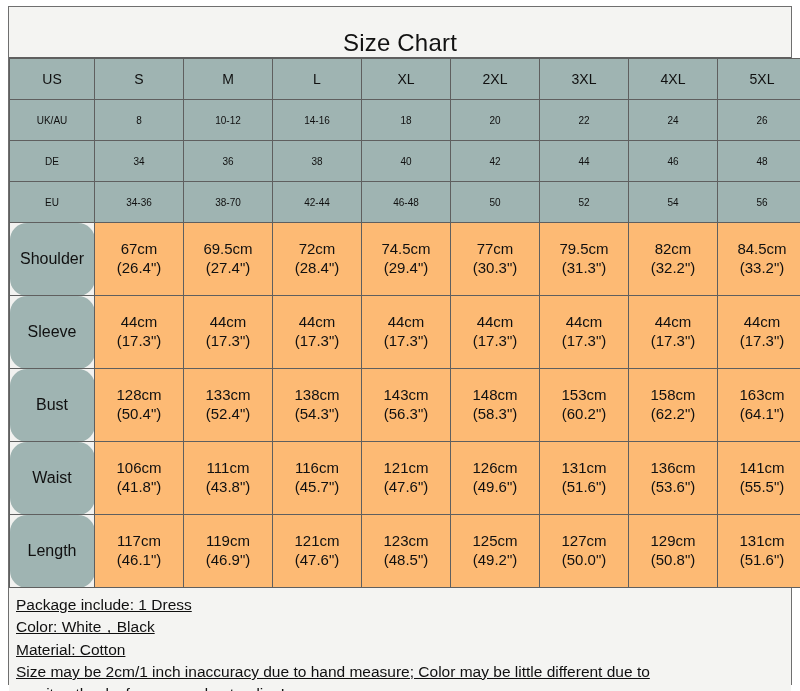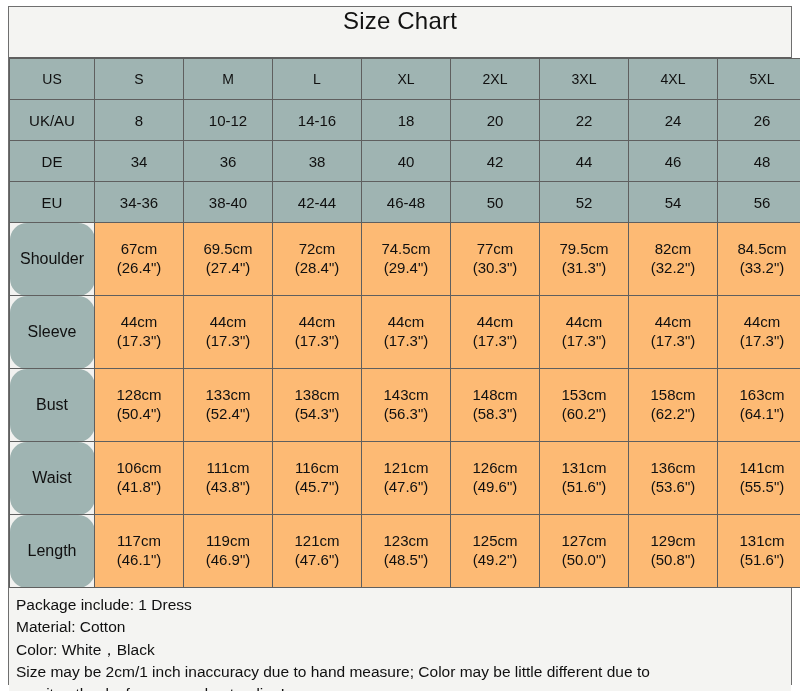--- a/index.html
+++ b/index.html
@@ -30,21 +30,21 @@
     display: flex;
     flex-direction: column;
   }
   
   .title-bar {
     height: 50px;
     flex: 0 0 50px;
     background: #f4f4f2;
     border-bottom: 1px solid #5f5f5f;
     display: flex;
-    align-items: flex-start;
+    align-items: flex-end;
     justify-content: center;
   }
   .title-text {
     font-size: 24px;
     font-weight: 400;
     color: #121212;
     letter-spacing: 0.2px;
   }
   
   .size-table {
@@ -72,35 +72,35 @@
     background: #9fb4b2;
     font-size: 17px;
   }
   td.rowlabel.small { font-size: 16px; border-radius: 17px; }
   td.datacell {
     background: #fdba74;
     line-height: 1.25;
     padding: 9px 0;
   }
   tr.hdr-row td { height: 40px; }
-  tr.compact td { height: 40px; font-size: 15px; }
+  tr.compact td { height: 40px; font-size: 10px; }
   tr.meas td { height: 54px; }
   .cm { display: block; }
   .inch { display: block; }
 
   
   .footer {
     flex: 1 1 auto;
     background: #f4f4f2;
     padding: 6px 6px 6px 7px;
     font-size: 15.5px;
     line-height: 1.44;
     color: #101010;
   }
-  .footer div { white-space: pre-wrap; }
+  .footer div { white-space: pre-wrap; text-decoration: underline; }
 </style>
 </head>
 <body>
 
 <div id="root">
   <div class="chart-frame">
 
     <div class="title-bar">
       <div class="title-text">Size Chart</div>
     </div>
@@ -151,21 +151,21 @@
           <td class="hdr">40</td>
           <td class="hdr">42</td>
           <td class="hdr">44</td>
           <td class="hdr">46</td>
           <td class="hdr">48</td>
         </tr>
 
         <tr class="compact">
           <td class="rowlabel">EU</td>
           <td class="hdr">34-36</td>
-          <td class="hdr">38-40</td>
+          <td class="hdr">38-70</td>
           <td class="hdr">42-44</td>
           <td class="hdr">46-48</td>
           <td class="hdr">50</td>
           <td class="hdr">52</td>
           <td class="hdr">54</td>
           <td class="hdr">56</td>
         </tr>
 
         <tr class="meas">
           <td class="rowlabel small">Shoulder</td>
@@ -345,20 +345,20 @@
             <span class="cm">131cm</span>
             <span class="inch">(51.6")</span>
           </td>
         </tr>
 
       </tbody>
     </table>
 
     <div class="footer">
       <div>Package include: 1 Dress</div>
+      <div>Color: White，Black</div>
       <div>Material: Cotton</div>
-      <div>Color: White，Black</div>
       <div>Size may be 2cm/1 inch inaccuracy due to hand measure; Color may be little different due to</div>
       <div>monitor, thanks for your understanding!</div>
     </div>
 
   </div>
 </div>
 
 </body></html>

